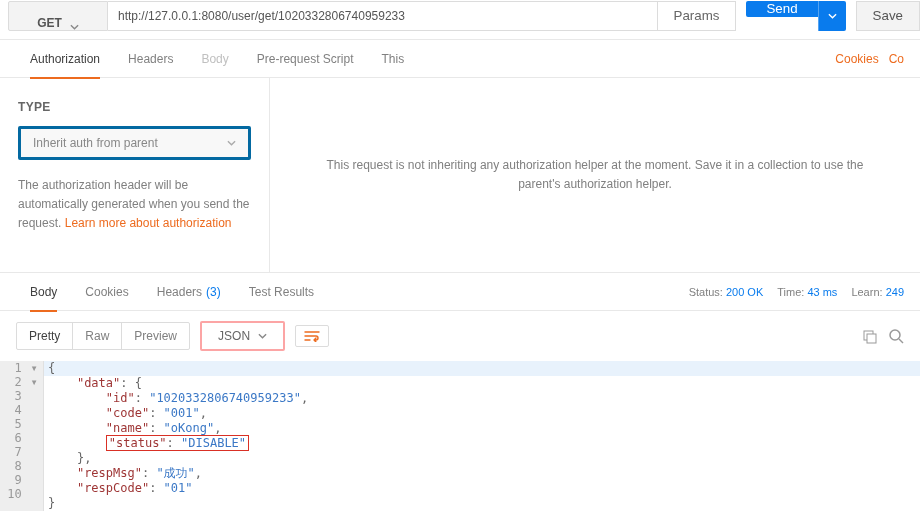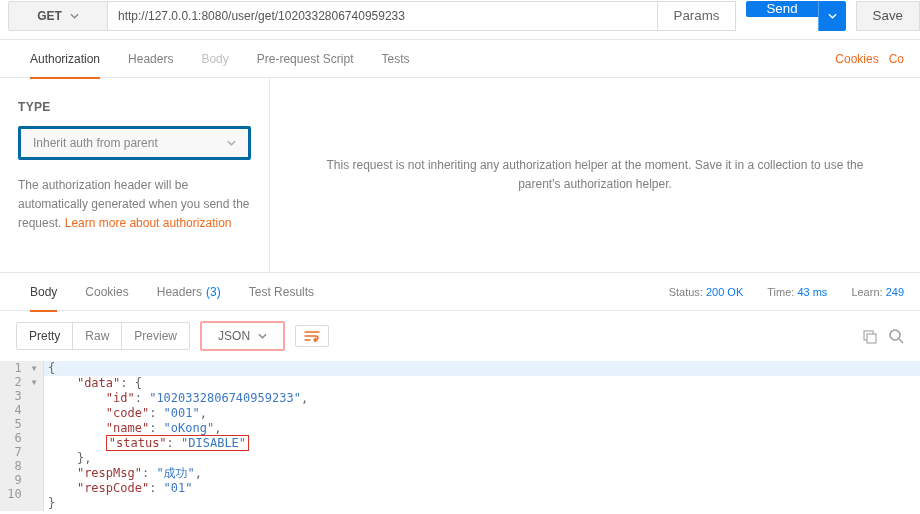--- a/index.html
+++ b/index.html
@@ -1,20 +1,20 @@
 <!DOCTYPE html>
 <html><head>
 <meta charset="utf-8">
 <style>
 * { box-sizing: border-box; margin: 0; padding: 0; }
 body { font-family: -apple-system, BlinkMacSystemFont, "Segoe UI", Arial, sans-serif; font-size: 12px; color: #505050; background: #fff; width: 920px; height: 514px; overflow: hidden; }
 
 
 .request-bar { display: flex; align-items: center; padding: 0 0 8px 8px; gap: 0; height: 40px; border-bottom: 1px solid #e8e8e8; }
-.method-select { display: flex; align-items: center; justify-content: center; gap: 8px; width: 100px; height: 30px; background: #f3f3f3; border: 1px solid #dcdcdc; border-radius: 2px 0 0 2px; color: #555; font-weight: 600; cursor: pointer; }
+.method-select { display: flex; align-items: flex-end; justify-content: center; gap: 8px; width: 100px; height: 30px; background: #f3f3f3; border: 1px solid #dcdcdc; border-radius: 2px 0 0 2px; color: #555; font-weight: 600; cursor: pointer; }
 .url-input { flex: 1; height: 30px; border: 1px solid #dcdcdc; border-left: none; padding: 0 10px; font-size: 12px; color: #555; outline: none; }
 .params-btn { height: 30px; padding: 0 16px; border: 1px solid #dcdcdc; border-left: none; background: #fff; color: #666; cursor: pointer; }
 .send-btn-group { display: flex; margin-left: 10px; }
 .send-btn { height: 16px; padding: 0 20px; background: #097bed; color: #fff; font-weight: 400; border: none; border-radius: 2px 0 0 2px; cursor: pointer; }
 .send-caret { height: 30px; width: 28px; background: #097bed; border: none; border-left: 1px solid rgba(255,255,255,0.3); border-radius: 0 2px 2px 0; color: #fff; cursor: pointer; display:flex; align-items:center; justify-content:center; }
 .save-btn { height: 30px; padding: 0 16px; margin-left: 10px; background: #f3f3f3; border: 1px solid #dcdcdc; color: #555; cursor: pointer; }
 
 
 .tabs { display: flex; align-items: center; padding: 0 16px; border-bottom: 1px solid #e8e8e8; height: 38px; position: relative; }
 .tab { padding: 0 14px; height: 38px; display: flex; align-items: center; color: #808080; cursor: pointer; position: relative; }
@@ -31,21 +31,21 @@
 .auth-help { margin-top: 16px; font-size: 12px; color: #808080; line-height: 1.6; }
 .auth-help a { color: #ed6b1f; text-decoration: none; }
 .auth-right { flex: 1; display: flex; align-items: center; justify-content: center; padding: 0 40px; color: #808080; text-align: center; line-height: 1.6; }
 
 
 .resp-tabs { display: flex; align-items: center; padding: 0 16px; height: 38px; position: relative; border-bottom: 1px solid #e8e8e8; }
 .resp-tab { padding: 0 14px; height: 38px; display: flex; align-items: center; color: #808080; cursor: pointer; position: relative; }
 .resp-tab.active { color: #404040; font-weight: 500; }
 .resp-tab.active::after { content: ''; position: absolute; bottom: -1px; left: 14px; right: 14px; height: 2px; background: #ed6b1f; }
 .resp-count { color: #097bed; margin-left: 4px; }
-.resp-meta { margin-left: auto; display: flex; gap: 24px; color: #808080; font-size: 11px; }
+.resp-meta { margin-left: auto; display: flex; gap: 14px; color: #808080; font-size: 11px; }
 .resp-meta .val { color: #097bed; }
 
 
 .viewbar { display: flex; align-items: center; padding: 10px 16px; gap: 10px; }
 .viewmode-group { display: flex; border: 1px solid #dcdcdc; border-radius: 2px; }
 .viewmode { padding: 6px 12px; color: #808080; cursor: pointer; border-right: 1px solid #dcdcdc; }
 .viewmode:last-child { border-right: none; }
 .viewmode.active { color: #404040; font-weight: 500; }
 .fmt-select { display: flex; align-items: center; gap: 8px; padding: 6px 16px; border: 2px solid #fca5a5; border-radius: 2px; color: #666; cursor: pointer; }
 .wrap-btn { padding: 4px 8px; border: 1px solid #dcdcdc; border-radius: 2px; cursor: pointer; }
@@ -91,21 +91,21 @@
     </button>
   </div>
   <button class="save-btn">Save</button>
 </div>
 
 <div class="tabs">
   <div class="tab active">Authorization</div>
   <div class="tab">Headers</div>
   <div class="tab disabled">Body</div>
   <div class="tab">Pre-request Script</div>
-  <div class="tab">Tests</div>
+  <div class="tab">This</div>
   <div class="right-links">
     <span>Cookies</span>
     <span>Co</span>
   </div>
 </div>
 
 <div class="auth-panel">
   <div class="auth-left">
     <div class="type-label">TYPE</div>
     <div class="auth-select">

